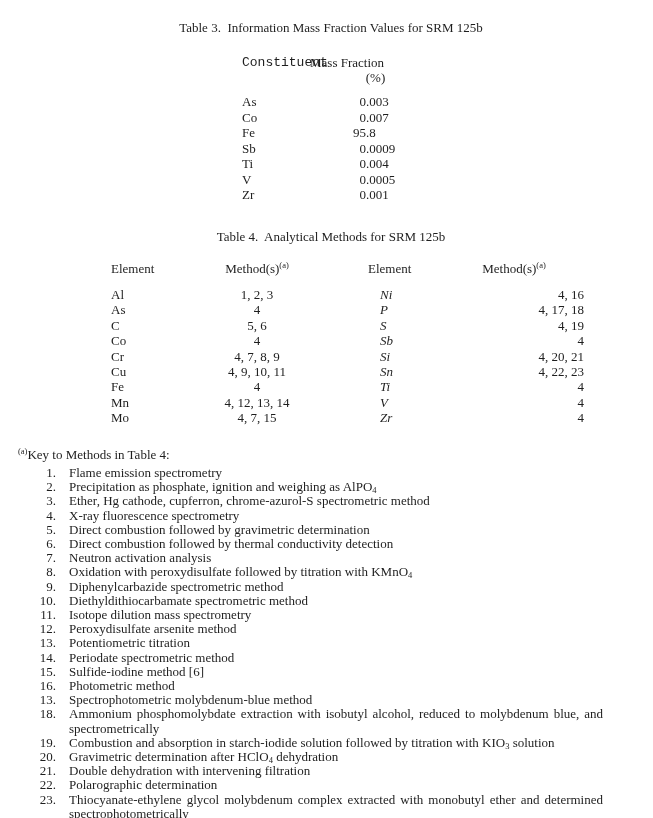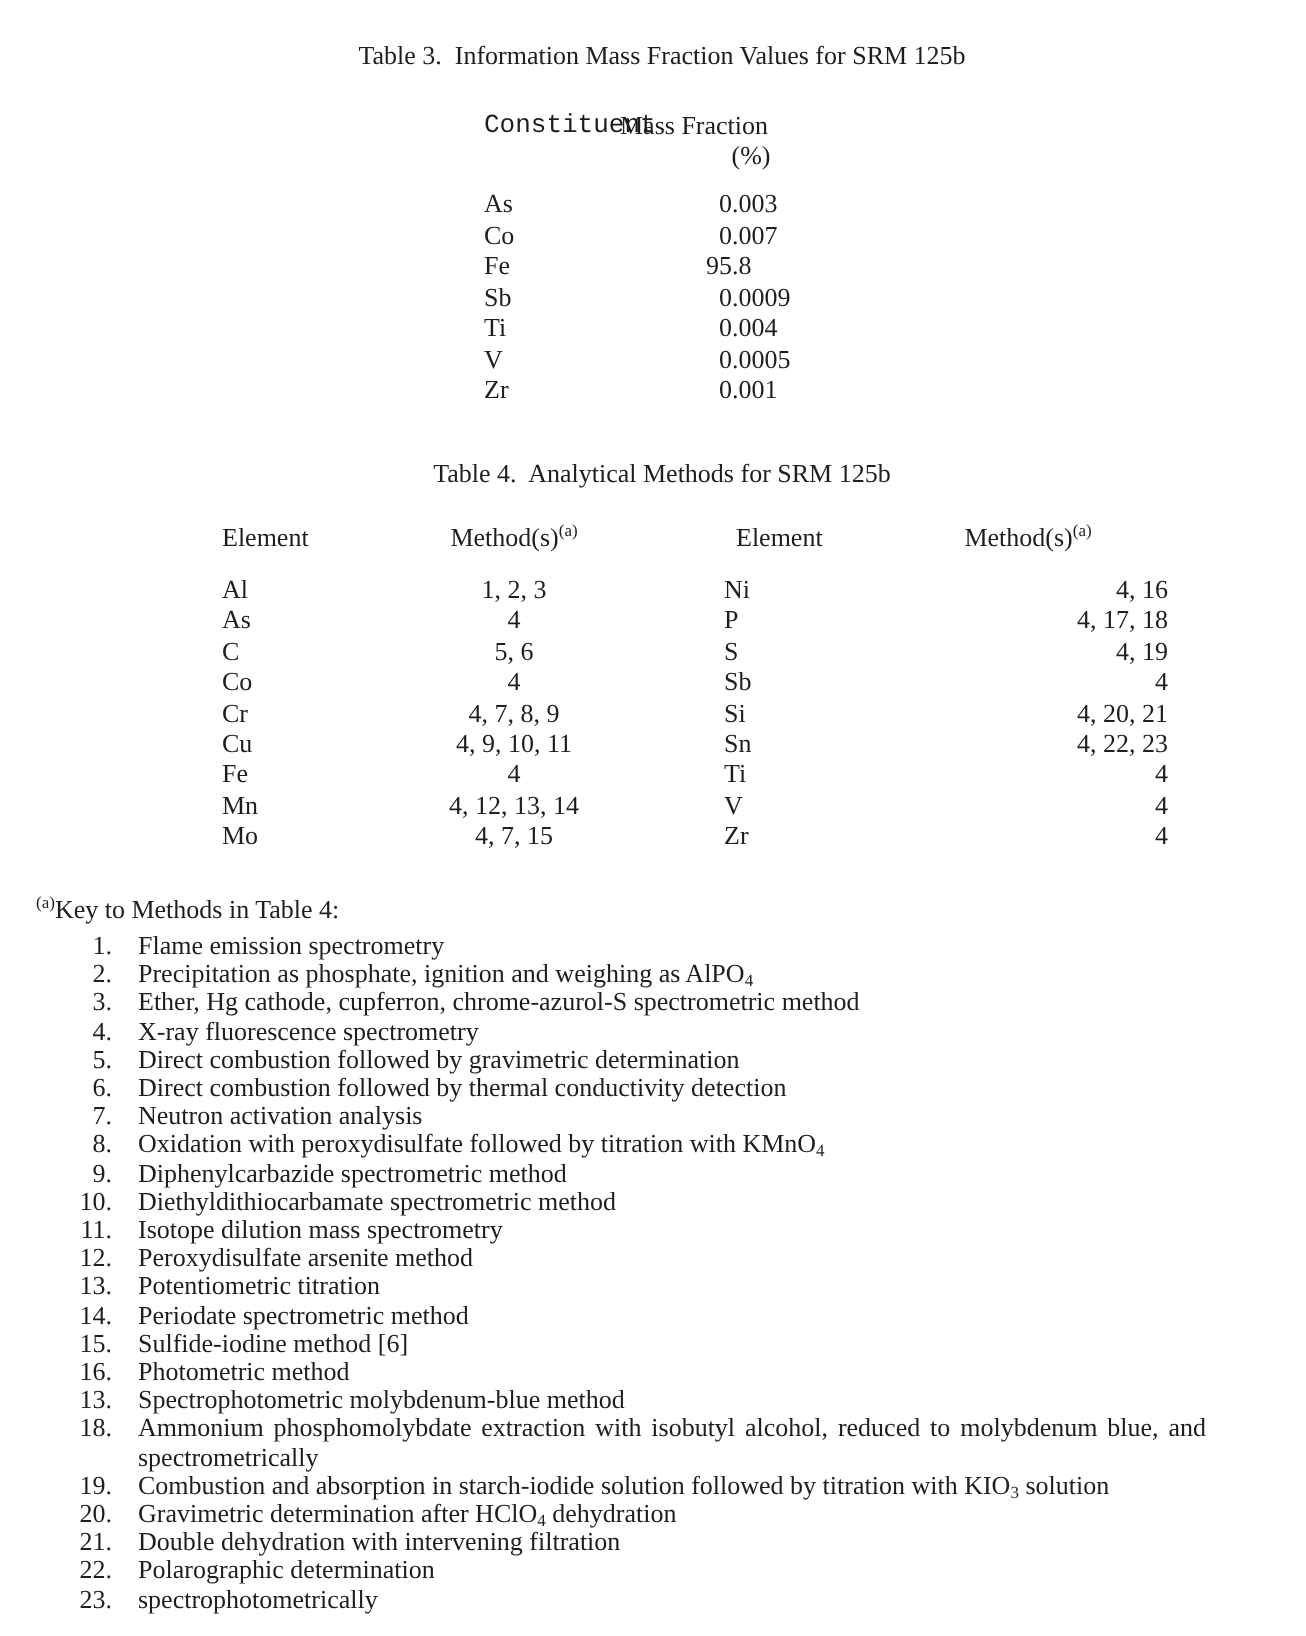--- a/index.html
+++ b/index.html
@@ -29,21 +29,21 @@
   
   #table4{position:absolute;top:262px;left:0;width:653px;}
   #table4 .he1{position:absolute;left:111px;top:0;}
   #table4 .hm1{position:absolute;left:197px;top:0;width:120px;text-align:center;}
   #table4 .he2{position:absolute;left:368px;top:0;}
   #table4 .hm2{position:absolute;left:454px;top:0;width:120px;text-align:center;}
   #t4rows{position:absolute;top:26px;left:0;width:618px;}
   .t4row{position:relative;height:15.4px;}
   .t4row .c1{position:absolute;left:111px;}
   .t4row .c2{position:absolute;left:187px;width:140px;text-align:center;}
-  .t4row .c3{position:absolute;left:362px;}
+  .t4row .c3{position:absolute;left:380px;font-style:italic;}
   .t4row .c4{position:absolute;left:444px;width:140px;text-align:right;}
 
   
   #key{position:absolute;top:448px;left:18px;width:585px;}
   #key .khead{line-height:14px;}
   #key .klist{margin-top:4px;}
   .kitem{position:relative;padding-left:51px;line-height:14.2px;}
   .kitem .knum{position:absolute;left:0;top:0;width:38px;text-align:right;}
   .kline{min-height:14.2px;}
   .kline.just{text-align:justify;text-align-last:justify;max-height:14.2px;overflow:hidden;}
@@ -248,16 +248,17 @@
       <div class="kitem">
         <span class="knum">21.</span>
         <div class="kline">Double dehydration with intervening filtration</div>
       </div>
       <div class="kitem">
         <span class="knum">22.</span>
         <div class="kline">Polarographic determination</div>
       </div>
       <div class="kitem">
         <span class="knum">23.</span>
+        <div class="kline just">Thiocyanate-ethylene glycol molybdenum complex extracted with monobutyl ether and determined</div>
         <div class="kline">spectrophotometrically</div>
       </div>
     </div>
 </div>
 
 </body></html>

